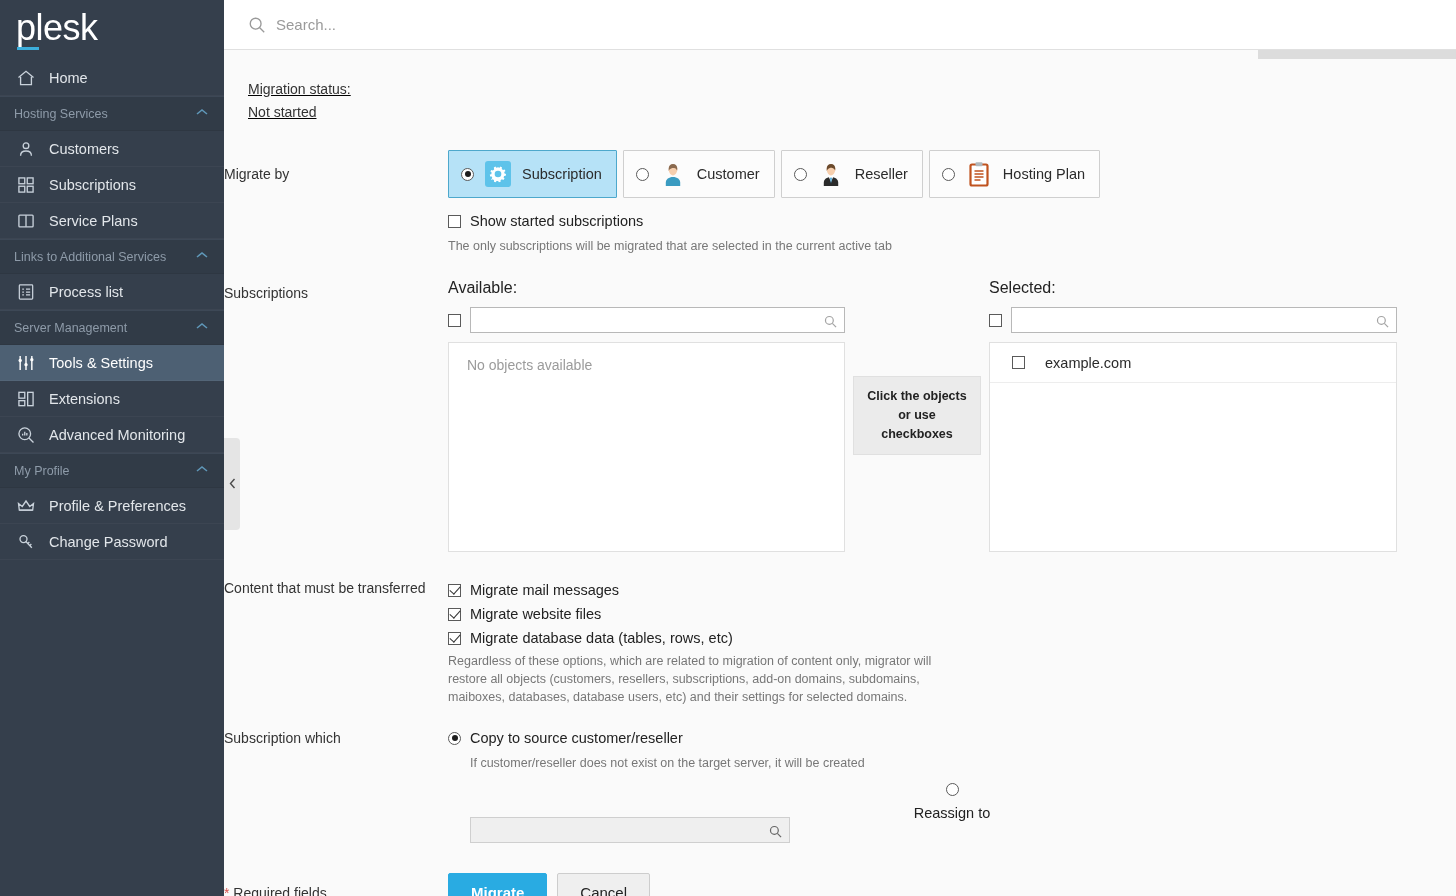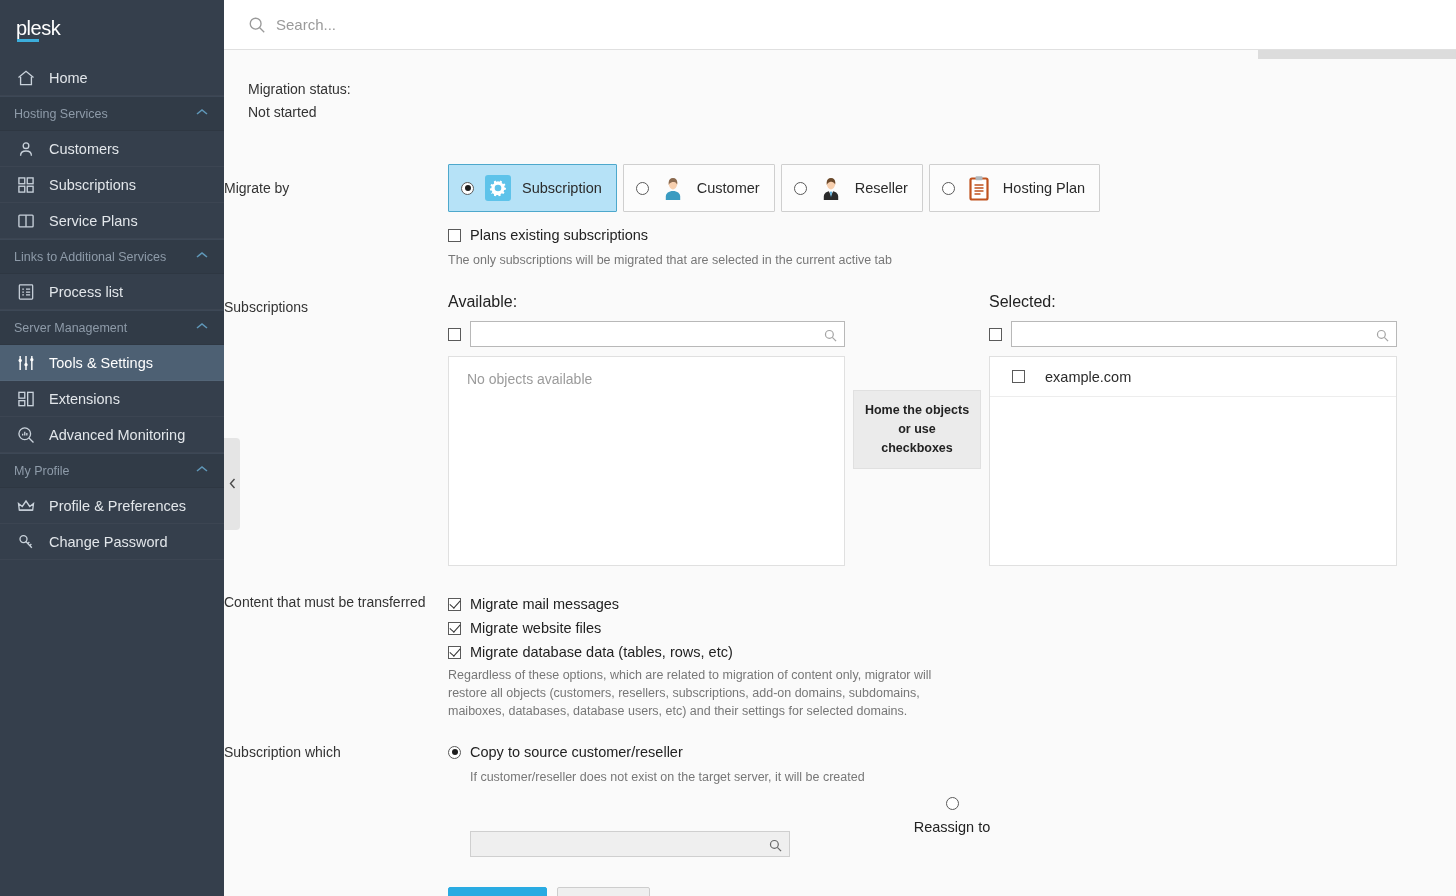--- a/index.html
+++ b/index.html
@@ -16,21 +16,21 @@
     width: 224px; height: 896px;
     background: #353f4c;
     flex: 0 0 224px;
     position: relative;
     overflow: hidden;
   }
   .logo-wrap {
     height: 60px; display: flex; align-items: center; padding-left: 16px;
   }
   .logo {
-    position: relative; color: #ffffff; font-size: 20px;
+    position: relative; color: #ffffff; font-size: 36px;
     letter-spacing: -0.5px; font-weight: 400; line-height: 1;
     padding-bottom: 4px;
   }
   .logo::after {
     content: ""; position: absolute; left: 1px; bottom: 0px;
     width: 22px; height: 3px; background: #3caedc;
   }
   .nav-group-title {
     height: 35px; display: flex; align-items: center; justify-content: space-between;
     padding: 0 16px 0 14px;
@@ -345,21 +345,21 @@
           <path d="M13 13l5 5"></path>
         </svg>
     </span>
     <input id="search-input" type="text" placeholder="Search..." style="">
   </div>
 
   <div id="hscroll"></div>
 
   <div id="content">
 
-    <div class="row" style="margin-bottom:40px;">
+    <div class="row" style="margin-bottom:26px;text-decoration:underline;">
       <div style="flex:1 1 auto;">
         <div class="status-line">Migration status:</div>
         <div class="status-line">Not started</div>
       </div>
     </div>
 
     <div class="row" style="margin-bottom:24px;">
       <div class="row-label" style="padding-top:14px;">Migrate by</div>
       <div class="row-body">
         <div class="tabs">
@@ -411,21 +411,21 @@
                   <path d="M9.5 11h9M9.5 14h9M9.5 17h9M9.5 20h6" stroke="#c0531f" stroke-width="1.5"></path>
                 </svg>
             </span>
             <span class="tab-label">Hosting Plan</span>
           </div>
 
         </div>
 
         <div class="chk-line" style="margin-top:12px;">
           <span class="cbox"></span>
-          <span class="lbl">Plans existing subscriptions</span>
+          <span class="lbl">Show started subscriptions</span>
         </div>
         <div class="hint" style="margin-top:5px;">The only subscriptions will be migrated that are selected in the current active tab</div>
       </div>
     </div>
 
     <div class="row" style="margin-bottom:26px;">
       <div class="row-label" style="padding-top:4px;">Subscriptions</div>
       <div class="row-body">
         <div class="dual">
 
@@ -443,21 +443,21 @@
                 </span>
               </div>
             </div>
             <div class="listbox">
               <div class="empty">No objects available</div>
             </div>
           </div>
 
           <div class="mid-spacer"></div>
           <div class="midbtn" style="margin-top:97px;">
-            <div>Home the objects</div>
+            <div>Click the objects</div>
             <div>or use</div>
             <div>checkboxes</div>
           </div>
 
           <div class="pane" style="width:408px;">
             <div class="sub-head">Selected:</div>
             <div class="pane-search">
               <span class="cbox"></span>
               <div class="searchbox">
                 <input type="text" style="">

